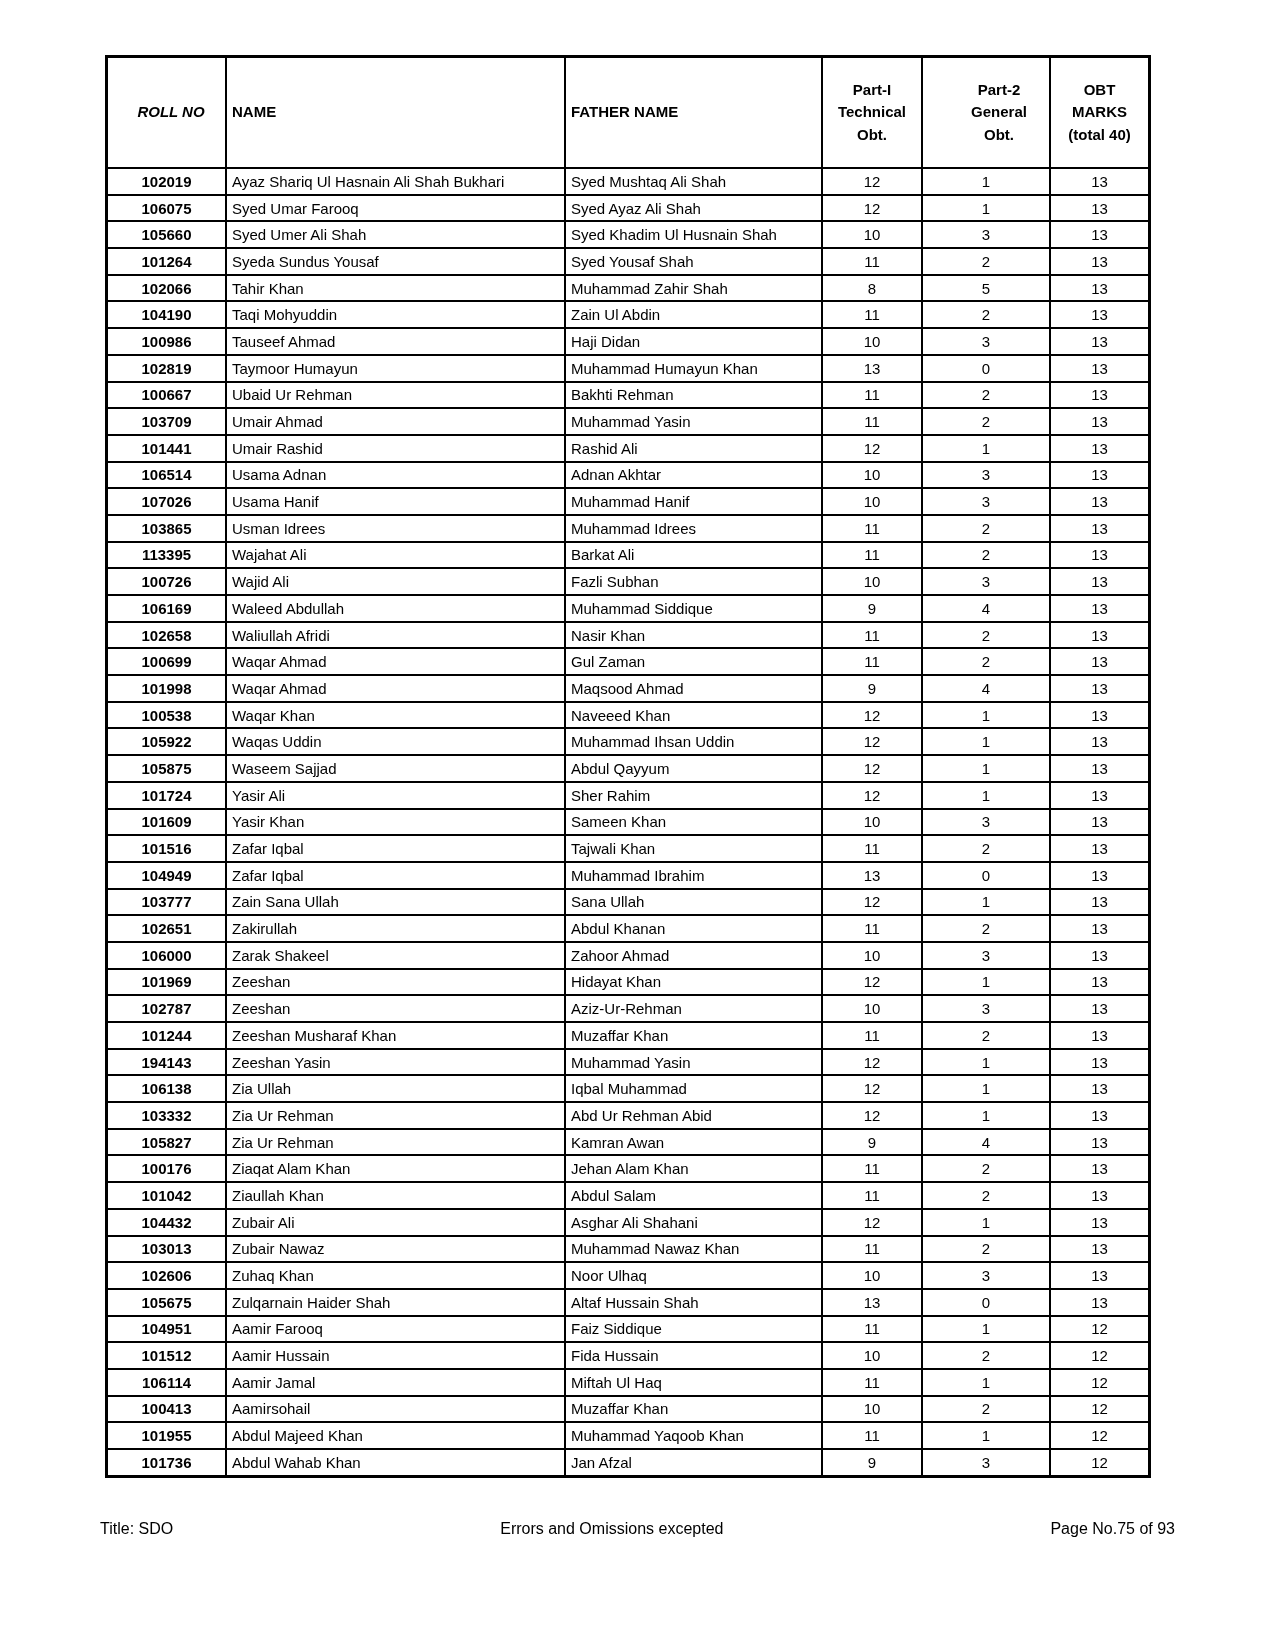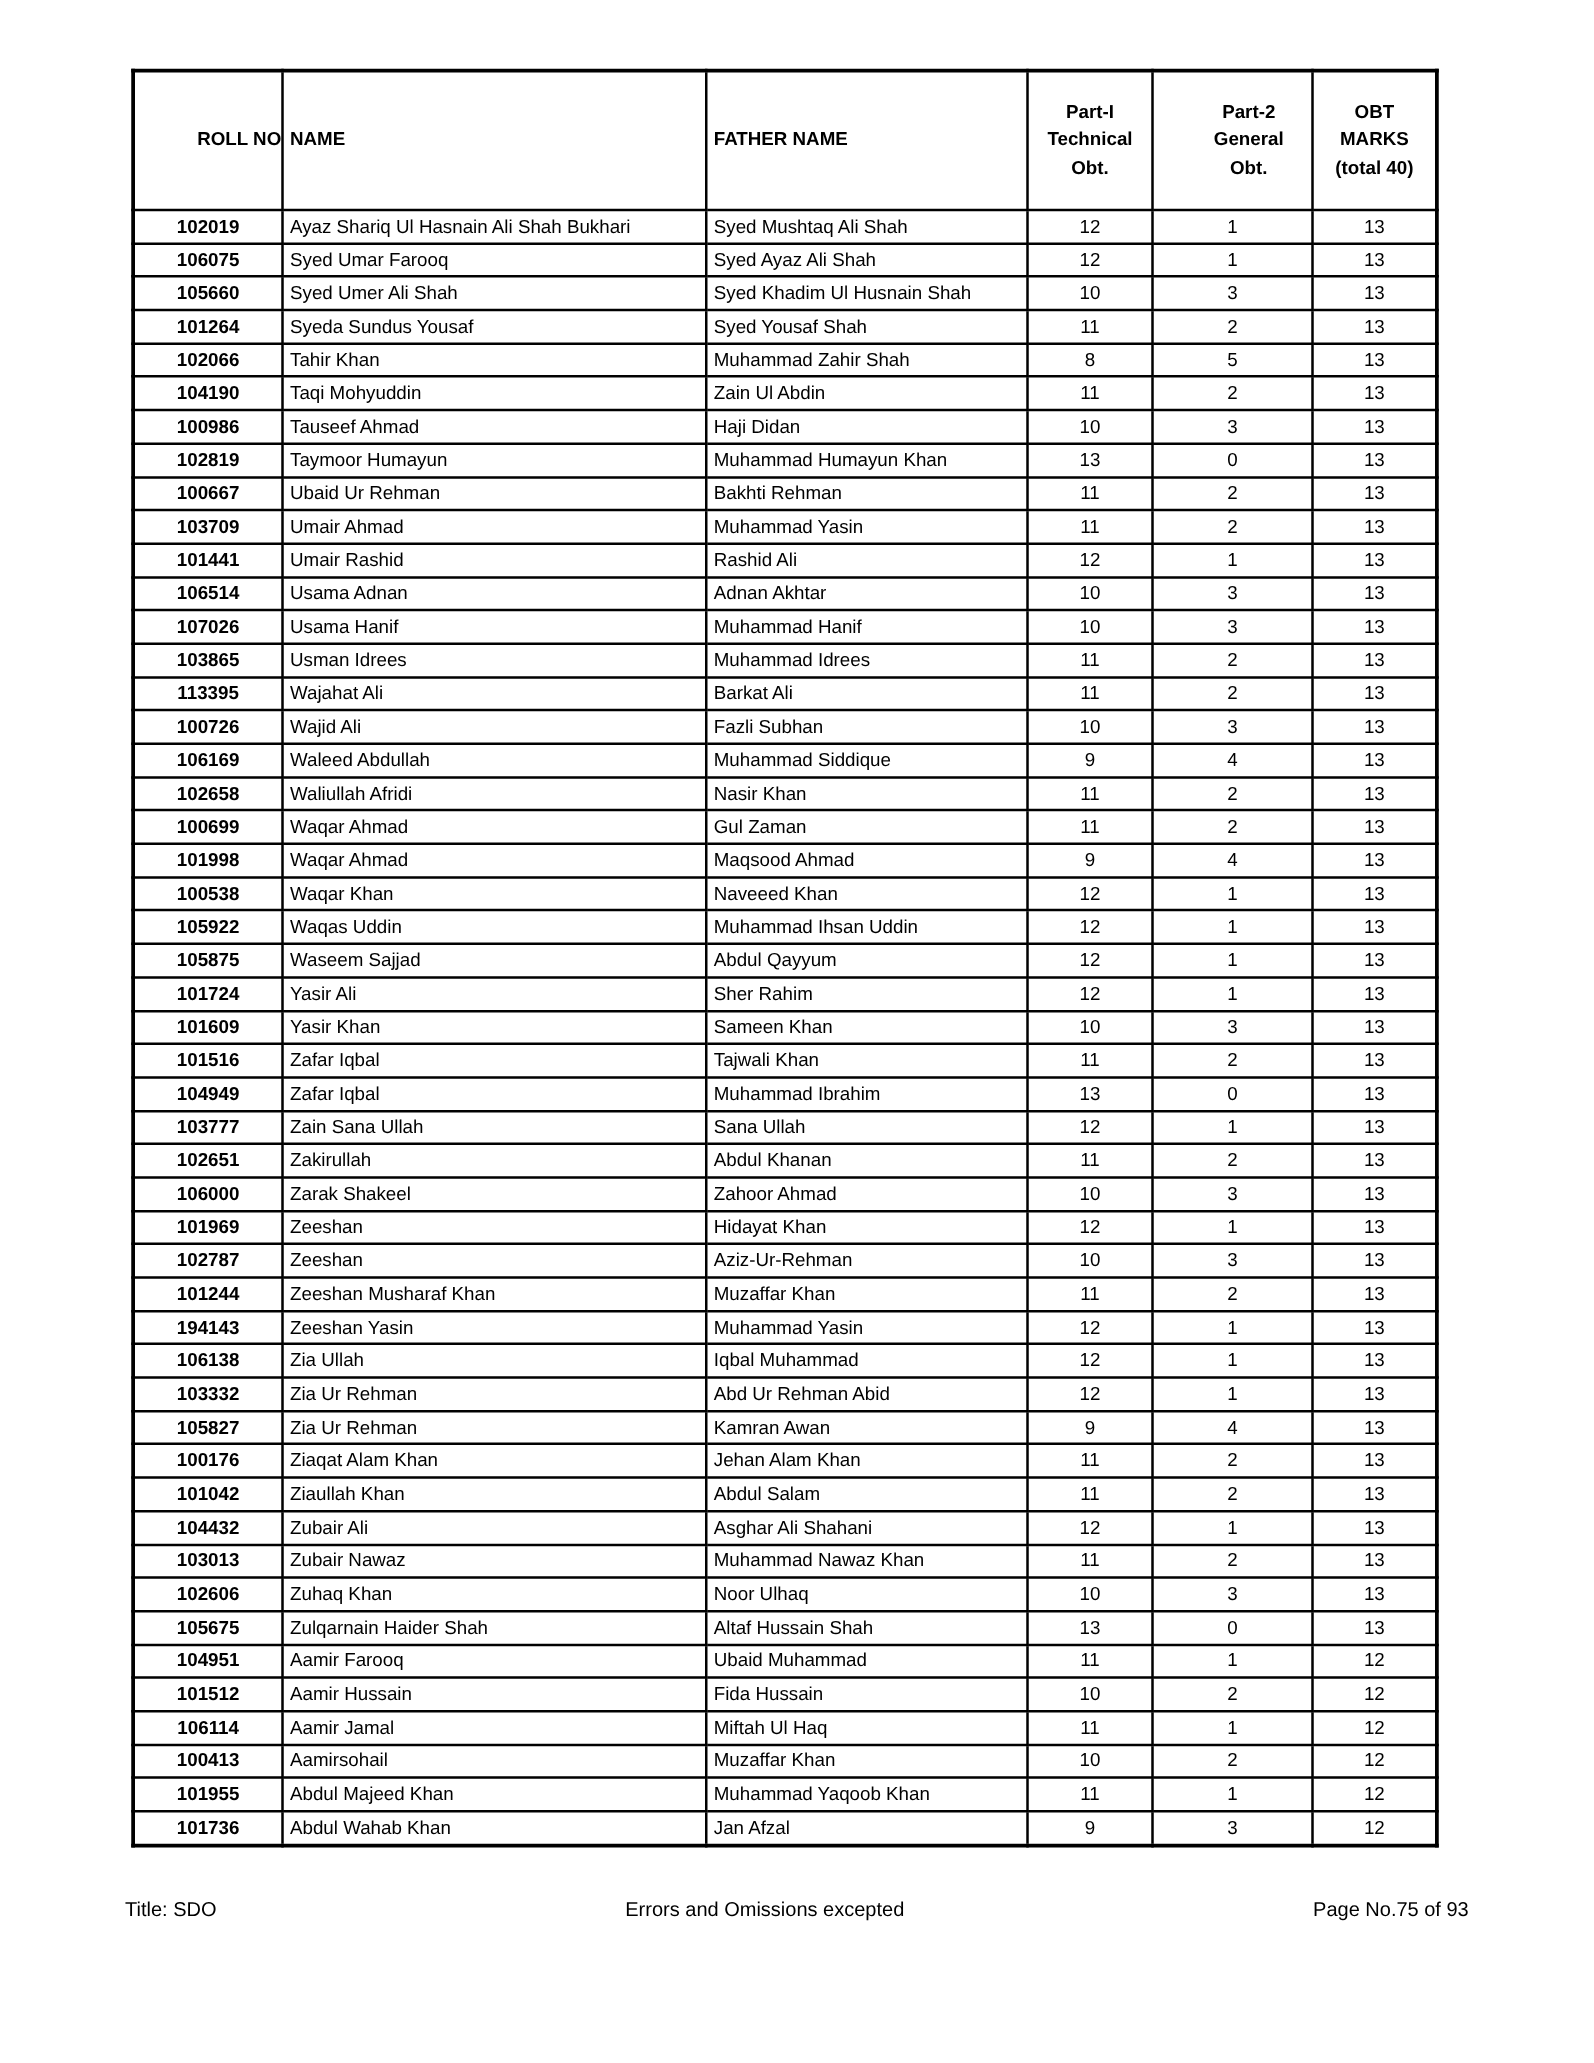--- a/index.html
+++ b/index.html
@@ -33,21 +33,21 @@
     white-space: nowrap;
     padding: 0;
   }
   .results-table thead th {
     font-weight: 700;
     height: 109px;
     vertical-align: middle;
     white-space: pre-line;
     line-height: 1.5;
   }
-  th.col-roll_no       { width: 108px; text-align: right;  padding-left: 9px; }
+  th.col-roll_no       { width: 108px; text-align: center;  padding-left: 9px; font-style: italic; }
   th.col-name          { width: 332px; text-align: left;  padding-left: 5px; border-radius: 24px; }
   th.col-father_name   { width: 250px; text-align: left;  padding-left: 5px; margin-top: 32px; }
   th.col-part1_technical { width: 98px;  text-align: center; }
   th.col-part2_general   { width: 100px; text-align: center; padding-left: 26px; }
   th.col-obt_marks       { width: 97px;  text-align: center; }
   .results-table td {
     height: 24.7px;
     vertical-align: middle;
   }
   td.col-roll_no {
@@ -437,21 +437,21 @@
           <td class="col-roll_no">105675</td>
           <td class="col-name">Zulqarnain Haider Shah</td>
           <td class="col-father_name">Altaf Hussain Shah</td>
           <td class="col-part1_technical">13</td>
           <td class="col-part2_general">0</td>
           <td class="col-obt_marks">13</td>
         </tr>
         <tr>
           <td class="col-roll_no">104951</td>
           <td class="col-name">Aamir Farooq</td>
-          <td class="col-father_name">Ubaid Muhammad</td>
+          <td class="col-father_name">Faiz Siddique</td>
           <td class="col-part1_technical">11</td>
           <td class="col-part2_general">1</td>
           <td class="col-obt_marks">12</td>
         </tr>
         <tr>
           <td class="col-roll_no">101512</td>
           <td class="col-name">Aamir Hussain</td>
           <td class="col-father_name">Fida Hussain</td>
           <td class="col-part1_technical">10</td>
           <td class="col-part2_general">2</td>

